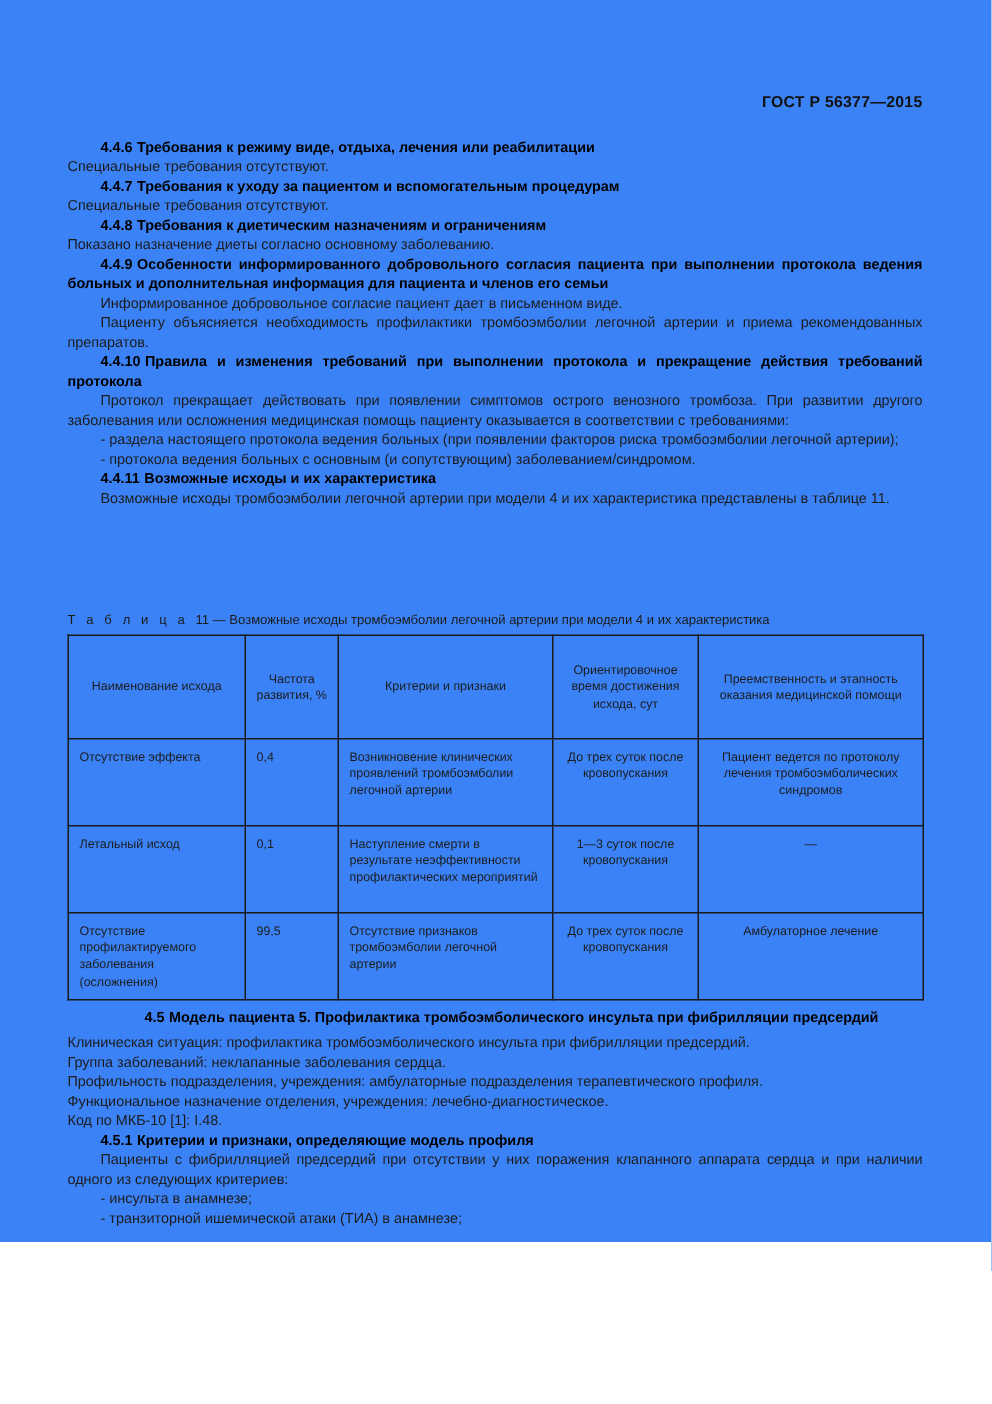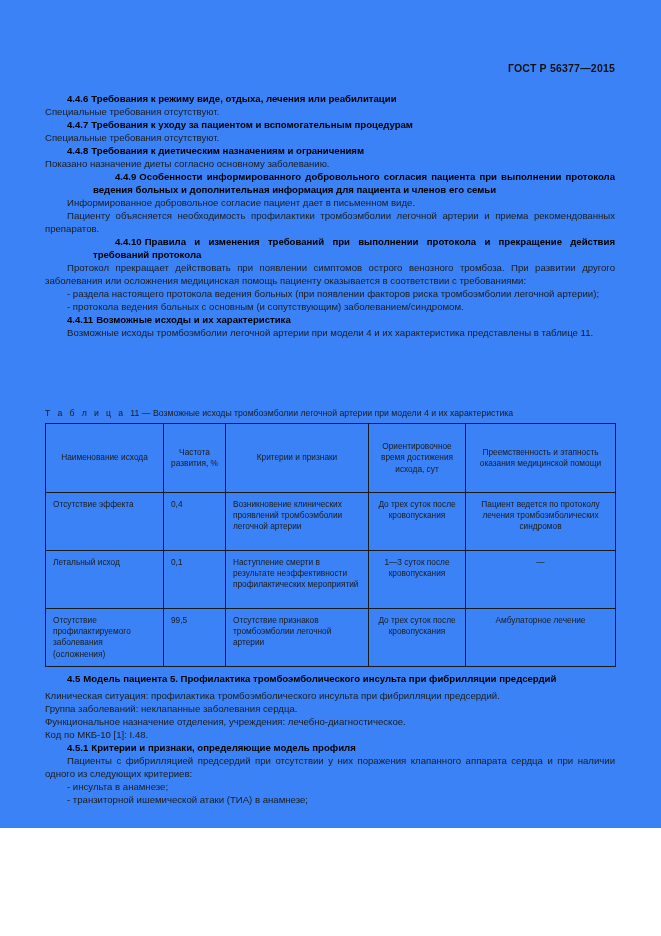--- a/index.html
+++ b/index.html
@@ -63,26 +63,25 @@
     text-indent: 22px;
     text-align: left;
     color: #000;
   }
   p.head-just {
     font-weight: bold;
     text-indent: 22px;
     text-align: justify;
     text-align-last: left;
     color: #000;
-    margin-left: 48px;
   }
   p.head-flat {
     font-weight: bold;
     text-indent: 0;
-    text-align: left;
+    text-align: center;
     color: #000;
   }
   .num {
     margin-right: 3px;
   }
   
   .table-wrap {
     position: absolute;
     top: 408px;
     left: 0;
@@ -225,20 +224,21 @@
         </tbody>
       </table>
     </div>
 
     <div class="tail-block">
 
       <p class="head-flat" style="text-indent:22px;"><span class="num">4.5</span><span>Модель пациента 5. Профилактика тромбоэмболического инсульта при фибрилляции предсердий</span></p>
       <div class="spacer-xs"></div>
       <p class="noind">Клиническая ситуация: профилактика тромбоэмболического инсульта при фибрилляции предсердий.</p>
       <p class="noind">Группа заболеваний: неклапанные заболевания сердца.</p>
+      <p class="noind">Профильность подразделения, учреждения: амбулаторные подразделения терапевтического профиля.</p>
       <p class="noind">Функциональное назначение отделения, учреждения: лечебно-диагностическое.</p>
       <p class="noind">Код по МКБ-10 [1]: I.48.</p>
 
       <p class="head"><span class="num">4.5.1</span><span>Критерии и признаки, определяющие модель профиля</span></p>
       <p class="hang">Пациенты с фибрилляцией предсердий при отсутствии у них поражения клапанного аппарата сердца и при наличии одного из следующих критериев:</p>
       <p class="hang">- инсульта в анамнезе;</p>
       <p class="hang">- транзиторной ишемической атаки (ТИА) в анамнезе;</p>
     </div>
 
 

